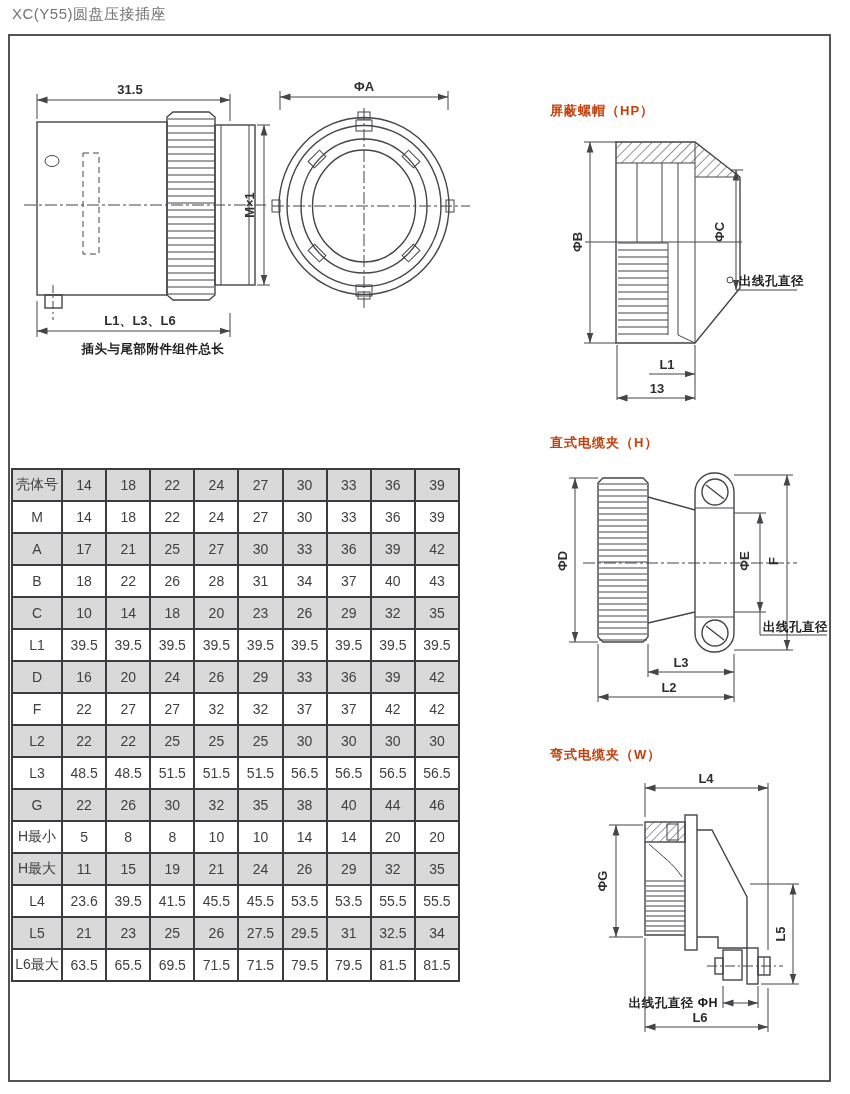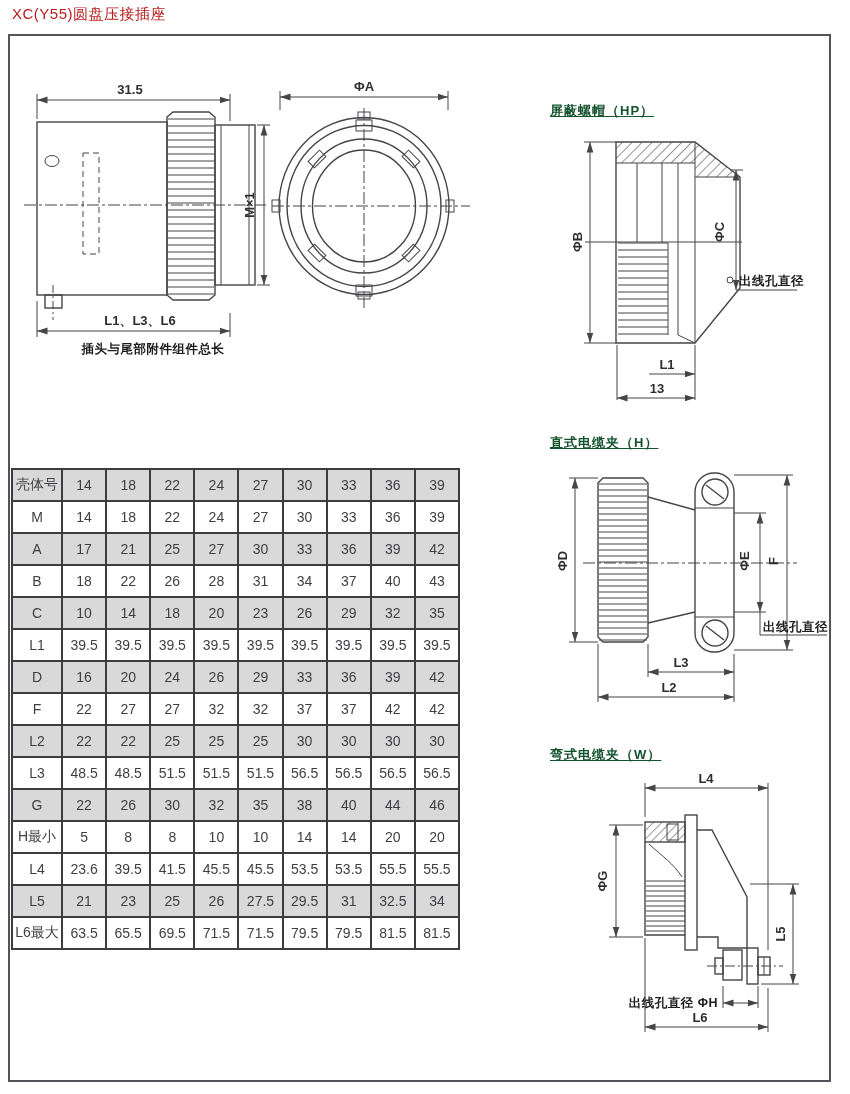--- a/index.html
+++ b/index.html
@@ -1,23 +1,23 @@
 <!DOCTYPE html>
 <html style="--rowShade: #d9d9d9; --line: #54525a;"><head>
 <meta charset="utf-8">
 <style>
   html,body{margin:0;padding:0;}
   body{
     width:850px;height:1094px;position:relative;background:#fff;
     font-family:"Liberation Sans","DejaVu Sans",sans-serif;overflow:hidden;
   }
   .abs{position:absolute;}
-  #page-title{left:12px;top:5px;font-size:15px;color:#b91c1c;letter-spacing:.5px;}
+  #page-title{left:12px;top:5px;font-size:15px;color:#737373;letter-spacing:.5px;}
   #frame{left:8px;top:34px;width:819px;height:1044px;border:2px solid var(--line,#54525a);}
-  .sec-title{font-size:13px;font-weight:bold;color:#14532d;letter-spacing:1px;white-space:nowrap;text-decoration:underline;}
+  .sec-title{font-size:13px;font-weight:bold;color:#c2410c;letter-spacing:1px;white-space:nowrap;}
   
   #dim-table{position:absolute;left:11px;top:468px;width:449px;border-collapse:collapse;table-layout:fixed;}
   #dim-table col.lab{width:50px;}
   #dim-table th,#dim-table td{
     border:2px solid #3c3c40;height:30px;padding:0;margin:0;
     text-align:center;vertical-align:middle;font-size:14px;font-weight:normal;color:#3f3f43;
     overflow:hidden;white-space:nowrap;
   }
   #dim-table tr.shaded th,#dim-table tr.shaded td{background:var(--rowShade,#d9d9d9);}
   
@@ -381,20 +381,32 @@
         <td>5</td>
         <td>8</td>
         <td>8</td>
         <td>10</td>
         <td>10</td>
         <td>14</td>
         <td>14</td>
         <td>20</td>
         <td>20</td>
       </tr>
+      <tr class="shaded">
+        <th>H最大</th>
+        <td>11</td>
+        <td>15</td>
+        <td>19</td>
+        <td>21</td>
+        <td>24</td>
+        <td>26</td>
+        <td>29</td>
+        <td>32</td>
+        <td>35</td>
+      </tr>
       <tr>
         <th>L4</th>
         <td>23.6</td>
         <td>39.5</td>
         <td>41.5</td>
         <td>45.5</td>
         <td>45.5</td>
         <td>53.5</td>
         <td>53.5</td>
         <td>55.5</td>

